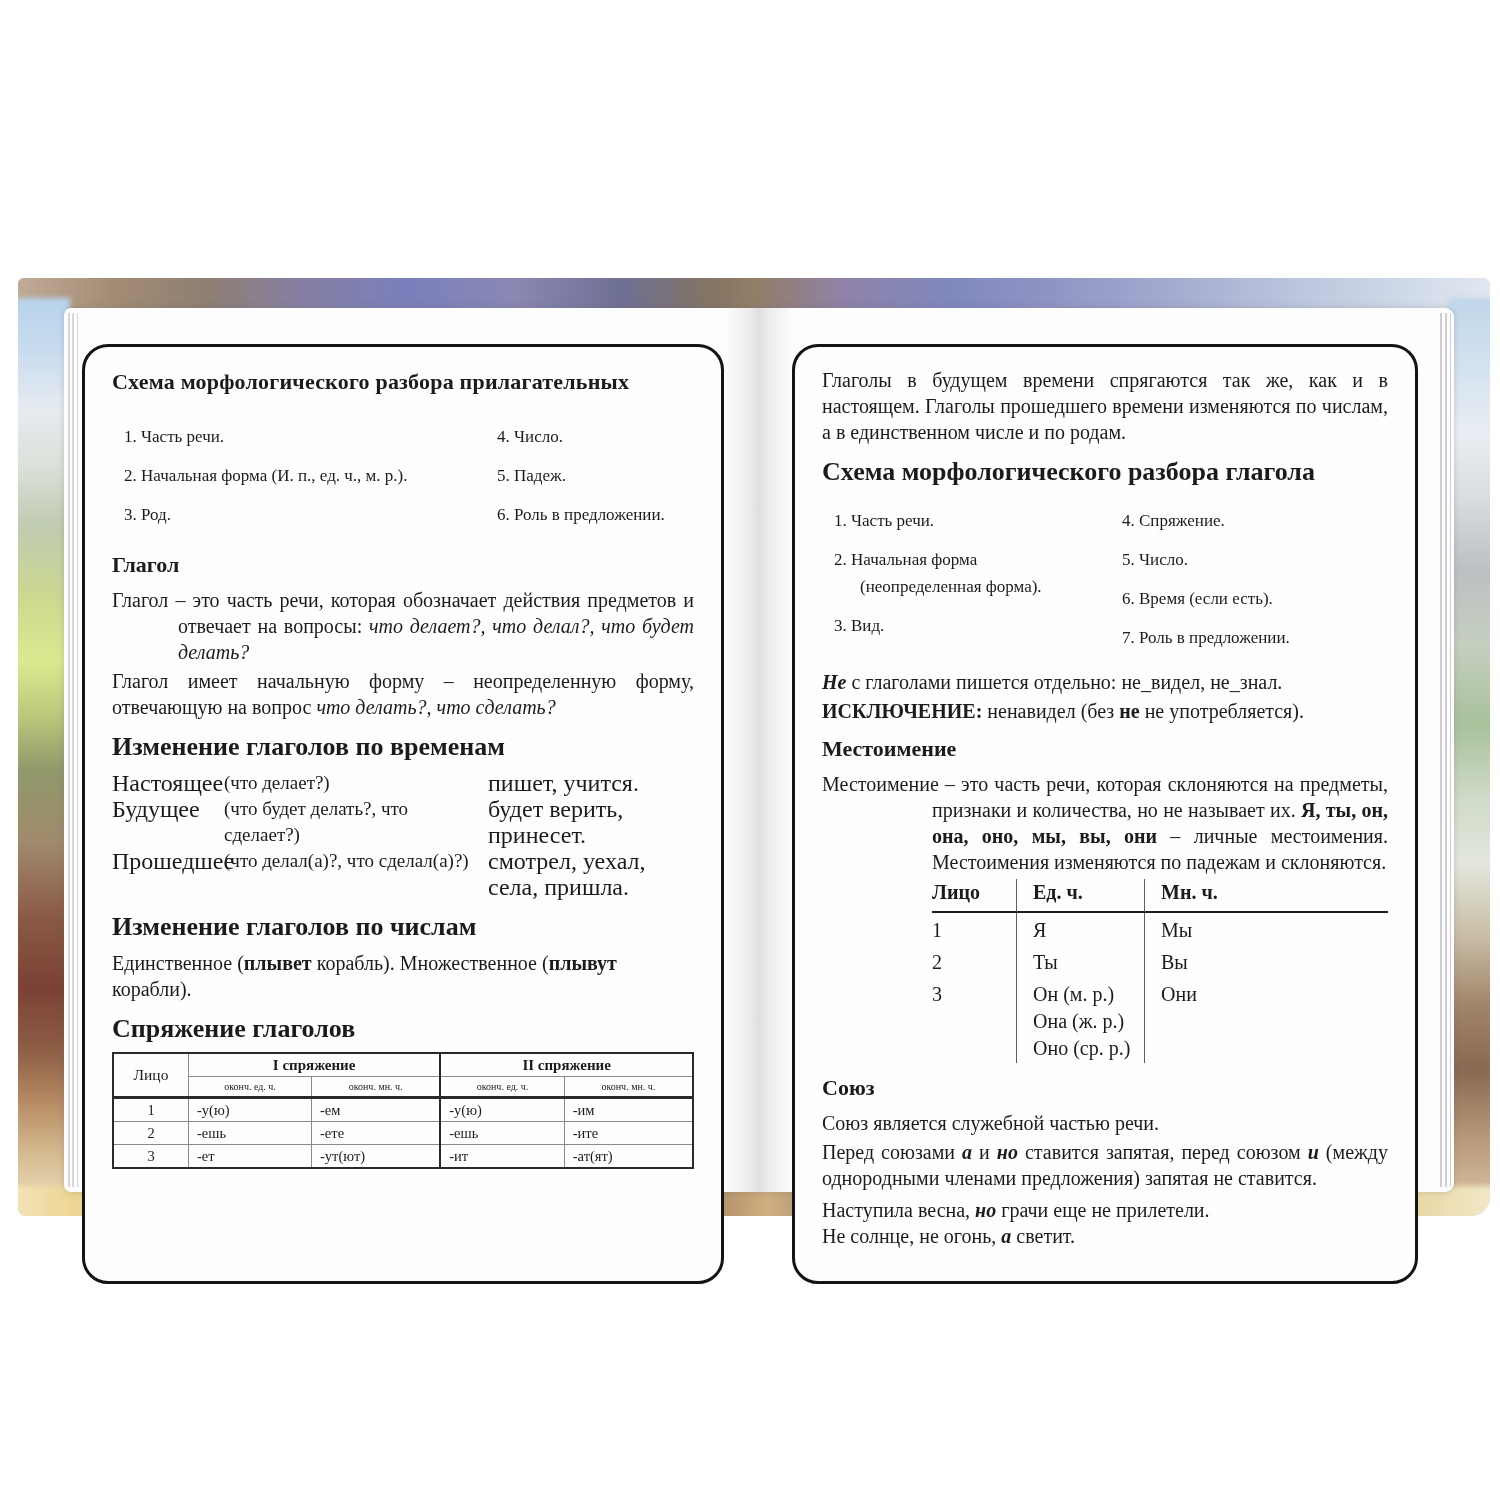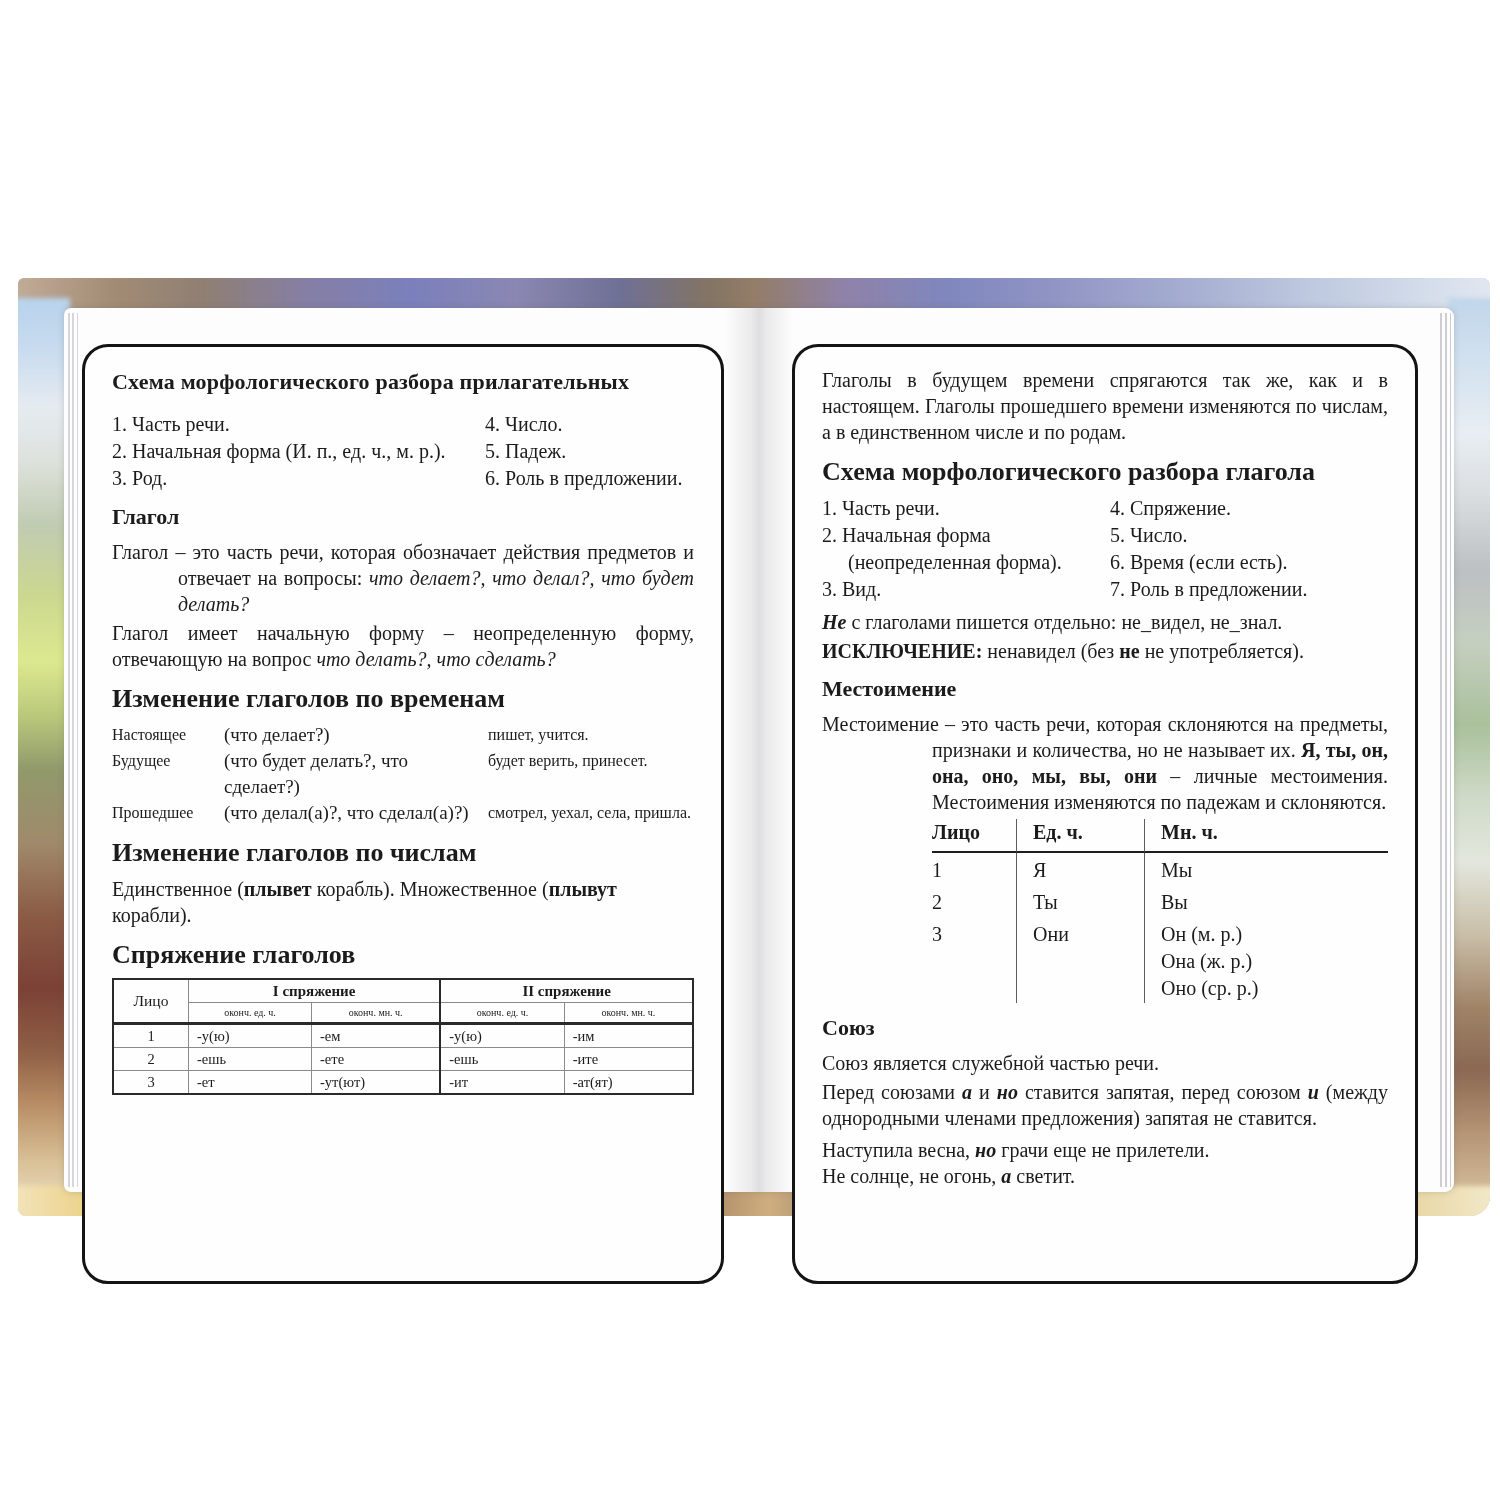--- a/index.html
+++ b/index.html
@@ -38,25 +38,25 @@
   .h-sub{font-size:26px;font-weight:700;margin:12px 0 8px;}
   .body{font-size:20px;line-height:26px;margin:0 0 3px;}
   .just{text-align:justify;}
   .hang66{padding-left:66px;text-indent:-66px;}
   .hang110{padding-left:110px;text-indent:-110px;}
   .mb8{margin-bottom:8px;} .mt6{margin-top:6px;}
 
   .two-col{display:grid;margin:0 0 4px;}
   .cols-left{grid-template-columns:373px 1fr;}
   .cols-right{grid-template-columns:288px 1fr;}
-  .li{font-size:20px;line-height:27px;margin:0;padding-left:26px;text-indent:-26px;}
+  .li{font-size:17px;line-height:27px;margin:12px;padding-left:26px;text-indent:-26px;}
 
   .tenses{margin:2px 0 4px;}
   .t-row{display:grid;grid-template-columns:112px 264px 1fr;}
-  .t-name,.t-ex{font-size:16px;line-height:26px;}
+  .t-name,.t-ex{font-size:24px;line-height:26px;}
   .t-q{font-size:19px;line-height:26px;}
 
   table.conj{border-collapse:collapse;width:100%;margin:5px 0 10px;border:2px solid #2a2a2a;}
   table.conj td{border:1px solid #8a8a8a;padding:1px 8px;font-size:14.5px;height:20px;}
   table.conj .grp{font-weight:700;font-size:15px;text-align:center;padding:2px 4px;height:18px;}
   table.conj tr.sh td{font-size:10px;text-align:center;border-bottom:3px solid #2a2a2a;padding:1px 4px;height:17px;}
   table.conj .corner{font-size:15.5px;text-align:center;border-bottom:3px solid #2a2a2a;width:58px;}
   table.conj .div{border-left:2px solid #2a2a2a;}
   table.conj .num{text-align:center;width:58px;}
 
@@ -196,26 +196,26 @@
 
       <div class="cell c1">1</div>
       <div class="cell c2">Я</div>
       <div class="cell c3">Мы</div>
 
       <div class="cell c1">2</div>
       <div class="cell c2">Ты</div>
       <div class="cell c3">Вы</div>
 
       <div class="cell c1">3</div>
-      <div class="cell c3">Они</div>
       <div class="cell c2">
         <span class="line">Он (м. р.)</span>
         <span class="line">Она (ж. р.)</span>
         <span class="line">Оно (ср. р.)</span>
       </div>
+      <div class="cell c3">Они</div>
     </div>
 
     <h1 class="h-sect">Союз</h1>
     <p class="body">Союз является служебной частью речи.</p>
     <p class="body just"><span>Перед союзами </span><span style="font-weight: 700; font-style: italic;">а</span><span> и </span><span style="font-weight: 700; font-style: italic;">но</span><span> ставится запятая, перед союзом </span><span style="font-weight: 700; font-style: italic;">и</span><span> (между однородными членами предложения) запятая не ставится.</span></p>
     <div class="ex mt6">
       <p class="body"><span>Наступила весна, </span><span style="font-weight: 700; font-style: italic;">но</span><span> грачи еще не прилетели.</span></p>
       <p class="body"><span>Не солнце, не огонь, </span><span style="font-weight: 700; font-style: italic;">а</span><span> светит.</span></p>
 
     </div>

